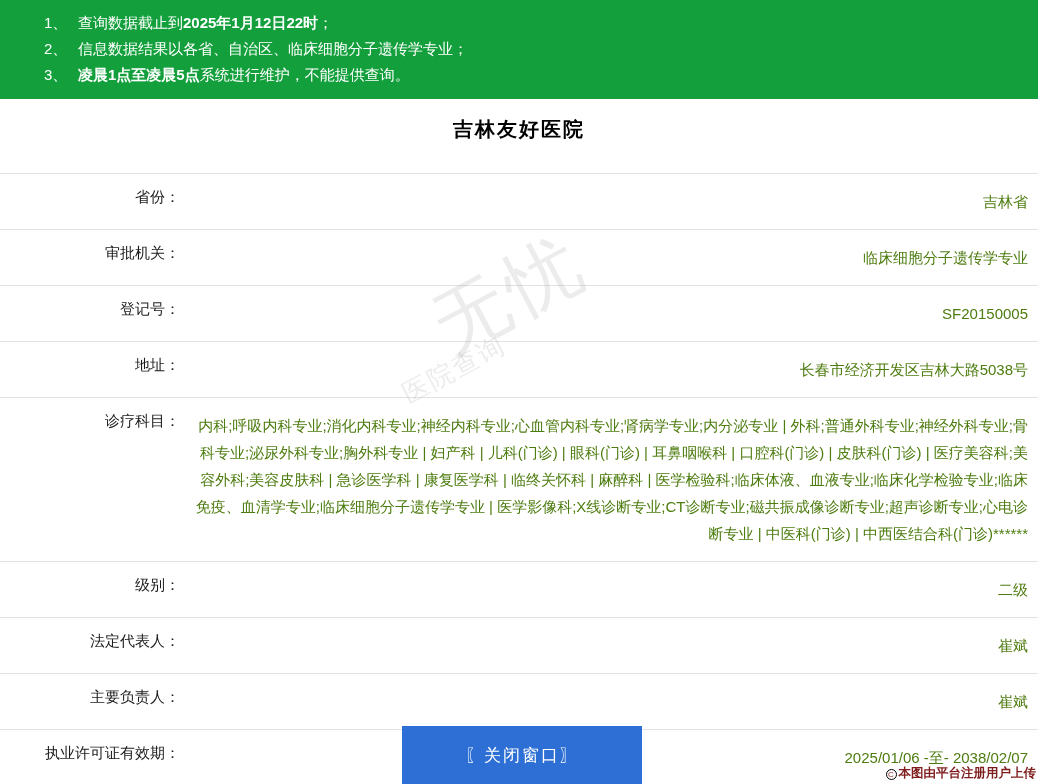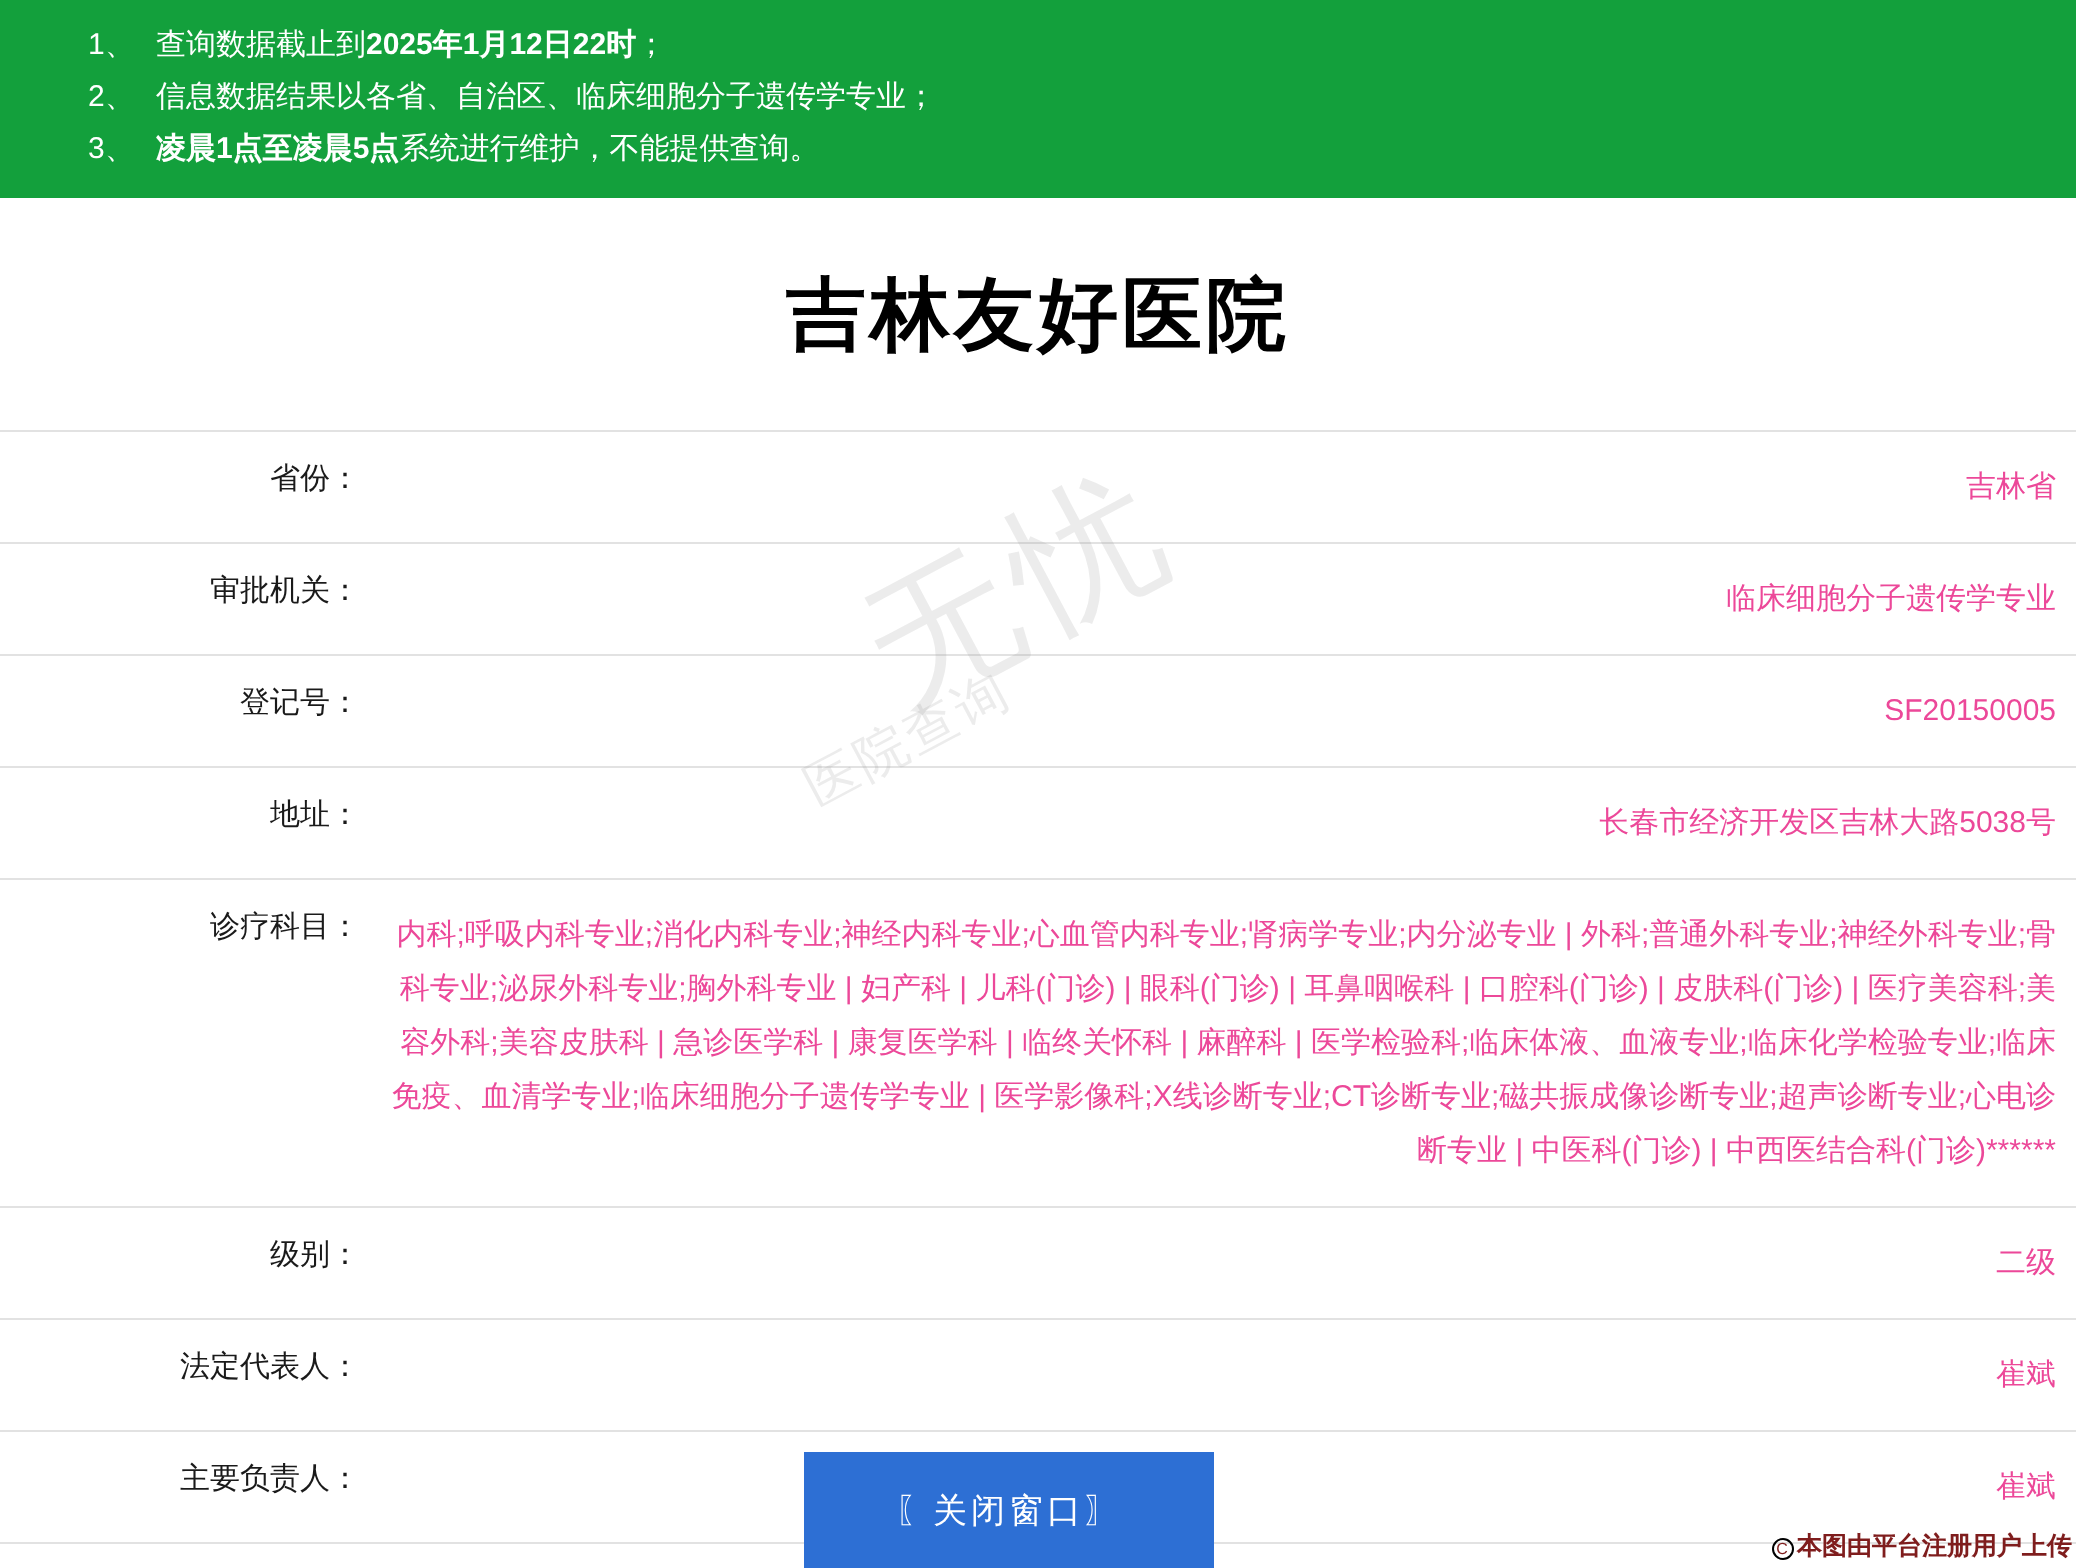--- a/index.html
+++ b/index.html
@@ -35,25 +35,25 @@
   .notice-num {
     width: 34px;
     flex: 0 0 34px;
     font-size: 15px;
   }
   .notice-text b { font-weight: bold; }
 
   
   .title {
     text-align: center;
-    font-size: 40px;
+    font-size: 20px;
     font-weight: bold;
     color: #000000;
     letter-spacing: 2px;
-    padding: 31px 0 30px 0;
+    padding: 17px 0 30px 0;
   }
 
   
   table.info {
     width: 1038px;
     border-collapse: collapse;
     table-layout: fixed;
   }
   table.info tr { border-top: 1px solid #e2e2e2; }
   table.info tr:last-child { border-bottom: 1px solid #e2e2e2; }
@@ -65,21 +65,21 @@
     text-align: right;
     padding: 14px 10px 14px 0;
   }
   table.info th {
     width: 190px;
     padding-left: 8px;
     color: #1a1a1a;
   }
   table.info td {
     padding-left: 0px;
-    color: #ec4899;
+    color: #4d7c0f;
     line-height: 27px;
   }
   .row-label { white-space: nowrap; }
   .depts { line-height: 27px; word-break: break-all; margin-left: 46px; }
 
   
   .watermark {
     position: absolute;
     left: 430px;
     top: 245px;
@@ -111,21 +111,21 @@
     position: absolute;
     left: 0;
     right: 0;
     bottom: 0;
     height: 82px;
   }
   .close-btn {
     position: absolute;
     left: 402px;
     top: 24px;
-    width: 205px;
+    width: 240px;
     height: 58px;
     background: #2d6fd4;
     color: #ffffff;
     border: none;
     font-size: 17px;
     font-family: "Liberation Sans", sans-serif;
     cursor: pointer;
     letter-spacing: 2px;
   }
   .upload-note {

